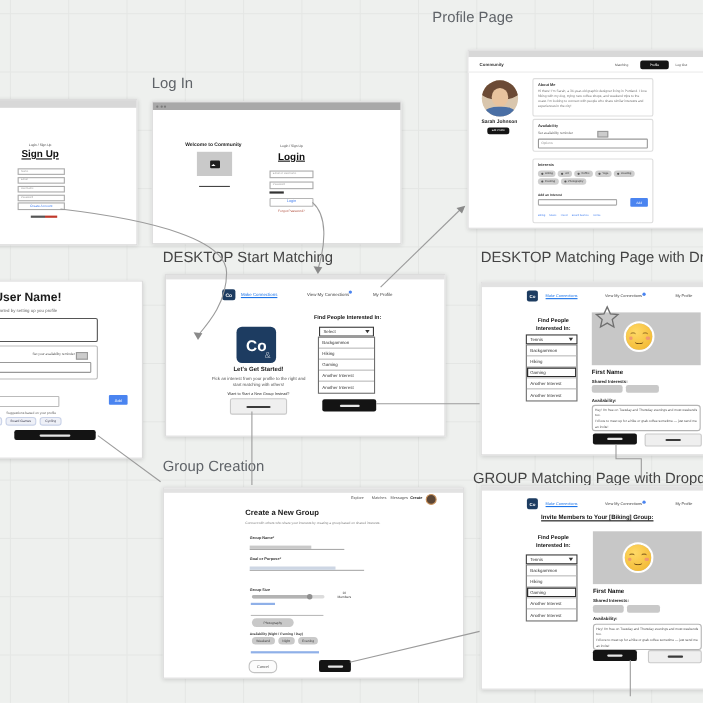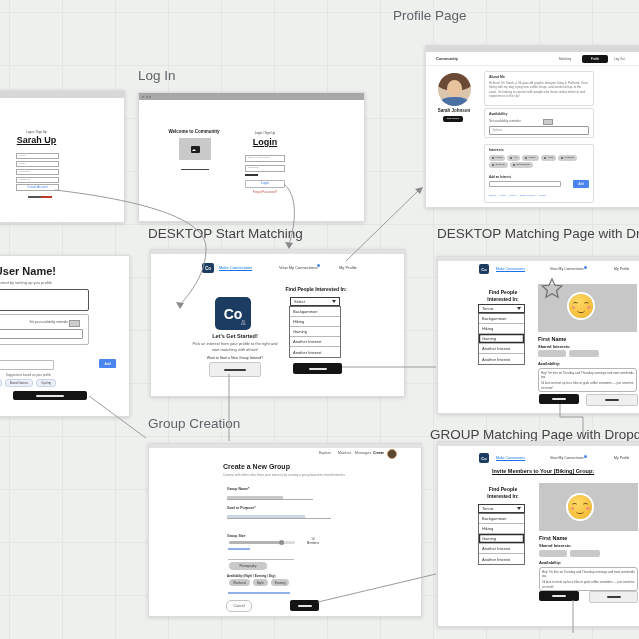--- a/index.html
+++ b/index.html
@@ -65,21 +65,21 @@
   <div class="lbl" style="left:138px;top:68px;">Log In</div>
   <div class="lbl" style="left:393px;top:8px;">Profile Page</div>
   <div class="lbl" style="left:148px;top:226px;color:#444;">DESKTOP Start Matching</div>
   <div class="lbl" style="left:437px;top:226px;color:#444;">DESKTOP Matching Page with Dropdown</div>
   <div class="lbl" style="left:148px;top:416px;">Group Creation</div>
   <div class="lbl" style="left:430px;top:427px;color:#444;">GROUP Matching Page with Dropdown</div>
 
   <div class="screen" style="left:-60px;top:90px;width:183px;height:131px;">
     <div class="chrome" style="height:7px;"></div>
     <div class="abs c f3 nw" style="left:63px;top:39px;width:65px;color:#444;">Login / Sign Up</div>
-    <div class="abs c f9 b u" style="left:63px;top:44px;width:65px;color:#111;">Sarah Up</div>
+    <div class="abs c f9 b u" style="left:63px;top:44px;width:65px;color:#111;">Sign Up</div>
     <div class="field f25" style="left:75px;top:62px;width:43px;height:6px;">Name</div>
     <div class="field f25" style="left:75px;top:70px;width:43px;height:6px;">Email</div>
     <div class="field f25" style="left:75px;top:78px;width:43px;height:6px;">Username</div>
     <div class="field f25" style="left:75px;top:86px;width:43px;height:6px;">Password</div>
     <div class="field f3" style="left:75px;top:93px;width:43px;height:7px;justify-content:center;padding-left:0;color:#4a84f0;">Create Account</div>
     <div class="abs" style="left:87px;top:105px;width:24px;height:2px;background:linear-gradient(90deg,#555 55%,#c0392b 55%);"></div>
   </div>
 
   <div class="screen" style="left:138px;top:92px;width:225px;height:128px;">
     <div class="chrome" style="height:7px;background:#a8a8a8;">

